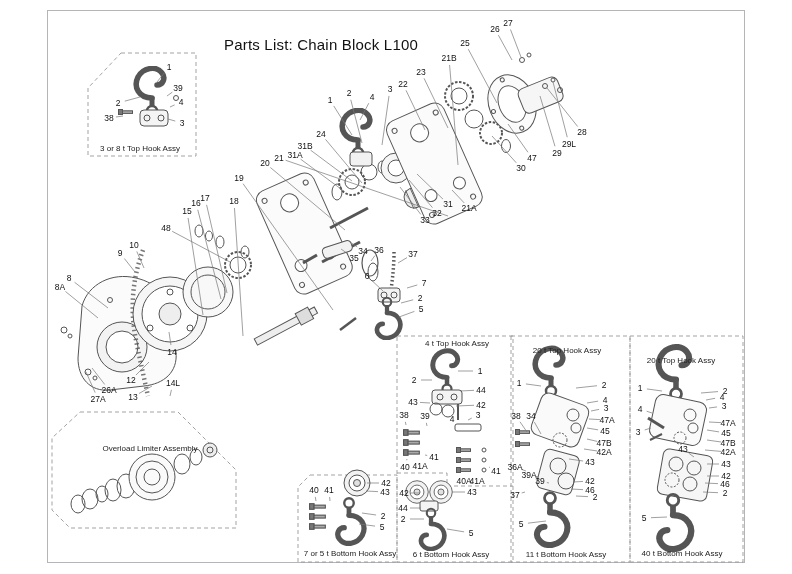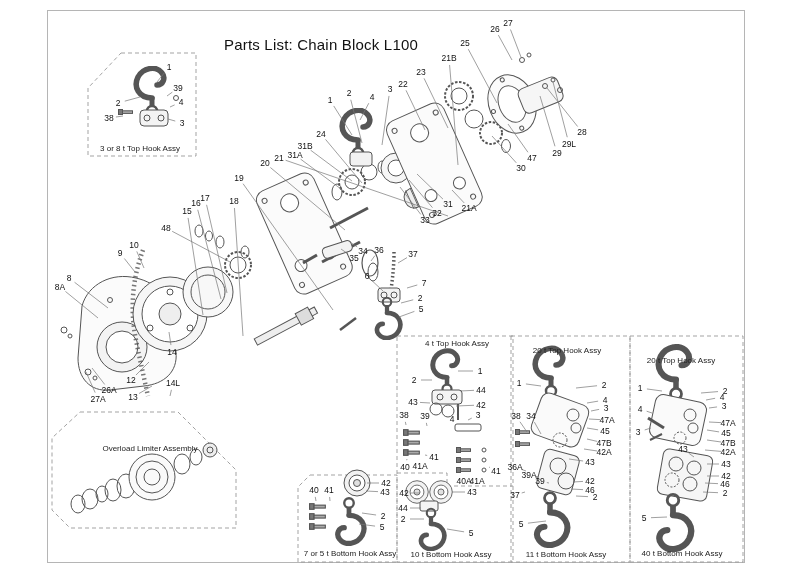--- a/index.html
+++ b/index.html
@@ -488,20 +488,20 @@
         <text x="725" y="496" text-anchor="middle" class="callout">2</text>
         <text x="644" y="521" text-anchor="middle" class="callout">5</text>
       </g>
 </svg>
 
 <div class="title">Parts List: Chain Block L100</div>
 
 <div class="box-label" style="left:140px;top:148px">3 or 8 t Top Hook Assy</div>
 <div class="box-label" style="left:150px;top:448px">Overload Limiter Assembly</div>
 <div class="box-label" style="left:457px;top:343px">4 t Top Hook Assy</div>
-<div class="box-label" style="left:451px;top:554px">10 t Bottom Hook Assy</div>
+<div class="box-label" style="left:451px;top:554px">6 t Bottom Hook Assy</div>
 <div class="box-label" style="left:567px;top:350px">20 t  Top Hook Assy</div>
 <div class="box-label" style="left:566px;top:554px">11 t Bottom Hook Assy</div>
 <div class="box-label" style="left:681px;top:360px">20 t Top Hook Assy</div>
 <div class="box-label" style="left:682px;top:553px">40 t Bottom Hook Assy</div>
 <div class="box-label" style="left:350px;top:553px">7 or 5 t Bottom Hook Assy</div>
 
 </div>
 
 </body></html>

